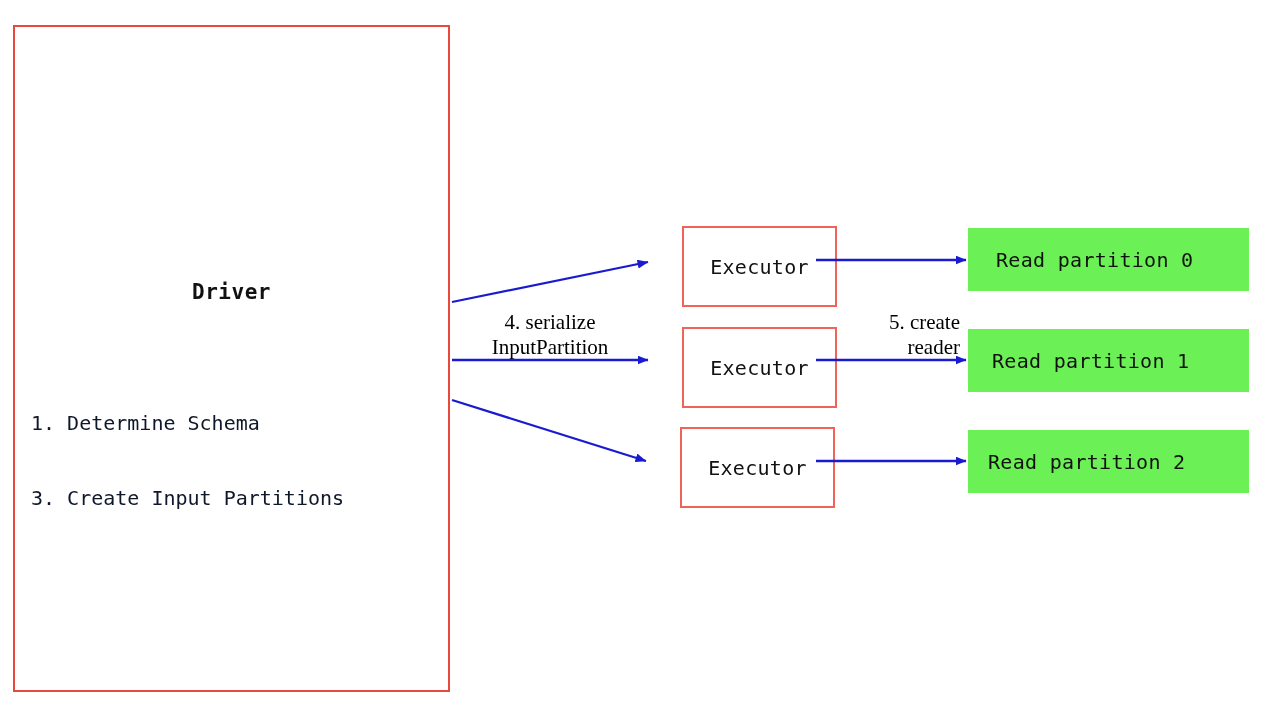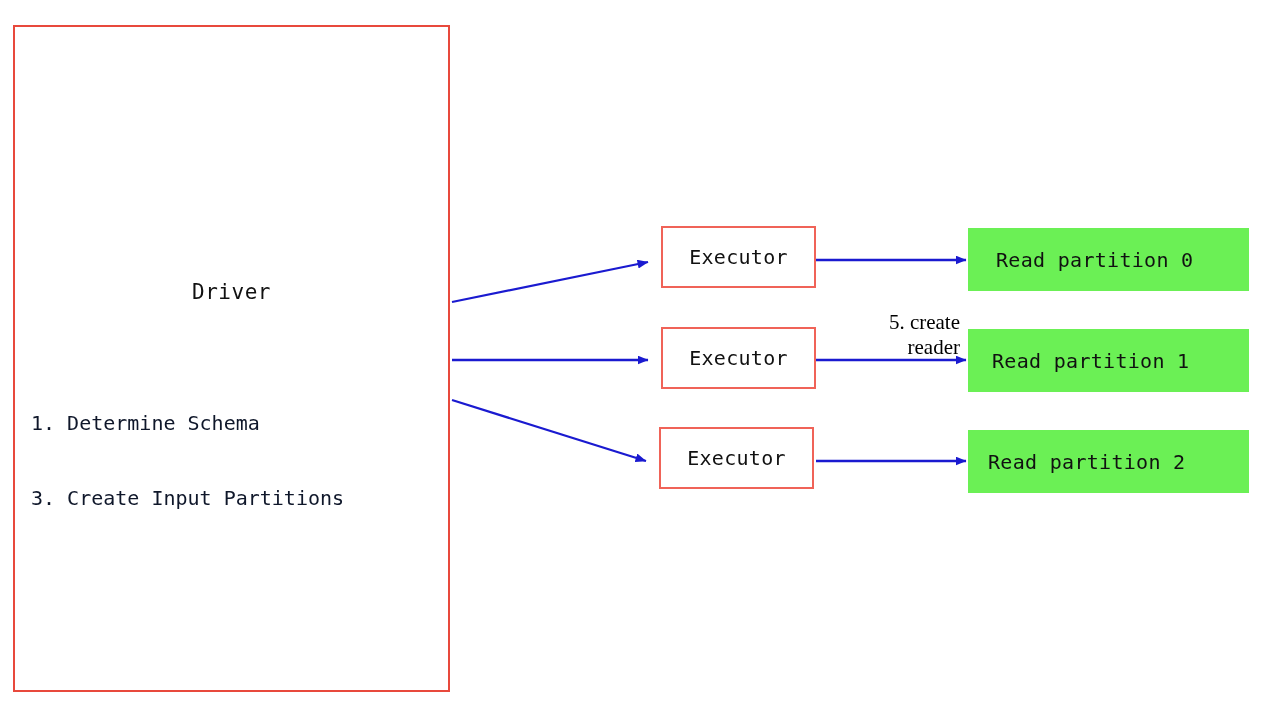--- a/index.html
+++ b/index.html
@@ -31,49 +31,51 @@
     position: absolute;
     left: 0;
     top: 253px;
     width: 100%;
     text-align: center;
     font-family: "DejaVu Sans Mono", "Liberation Mono", monospace;
     font-size: 21px;
     color: #111111;
     letter-spacing: 0.5px;
     white-space: pre;
+    font-weight: bold;
   }
   .driver-steps {
     position: absolute;
     left: 16px;
     top: 334px;
     font-family: "DejaVu Sans Mono", "Liberation Mono", monospace;
     font-size: 20px;
     line-height: 25px;
     color: #0f172a;
     white-space: pre;
   }
   .driver-steps div { white-space: pre; }
 
   
   .executor-box {
     position: absolute;
     width: 155px;
-    height: 62px;
+    height: 81px;
     border: 2px solid #f06358;
     background: #ffffff;
     box-sizing: border-box;
     display: flex;
     align-items: center;
     justify-content: center;
     font-family: "DejaVu Sans Mono", "Liberation Mono", monospace;
     font-size: 20px;
     color: #111111;
     letter-spacing: 0.3px;
     white-space: pre;
+    margin-left: 21px;
   }
   .exec-r0 { left: 661px; top: 226px; }
   .exec-r1 { left: 661px; top: 327px; }
   .exec-r2 { left: 659px; top: 427px; }
 
   
   .partition-box {
     position: absolute;
     left: 968px;
     width: 281px;
@@ -170,16 +172,18 @@
 
     <g>
       <line x1="816" y1="360" x2="966" y2="360" stroke="#1a1ad0" stroke-width="2.4" marker-end="url(#ah)"></line>
     </g>
 
     <g>
       <line x1="816" y1="461" x2="966" y2="461" stroke="#1a1ad0" stroke-width="2.4" marker-end="url(#ah)"></line>
     </g>
   </svg>
 
+  <div class="edge-label label-serialize">4. serialize
+InputPartition</div>
   <div class="edge-label label-create">5. create
 reader</div>
 
 </div>
 
 </body></html>

